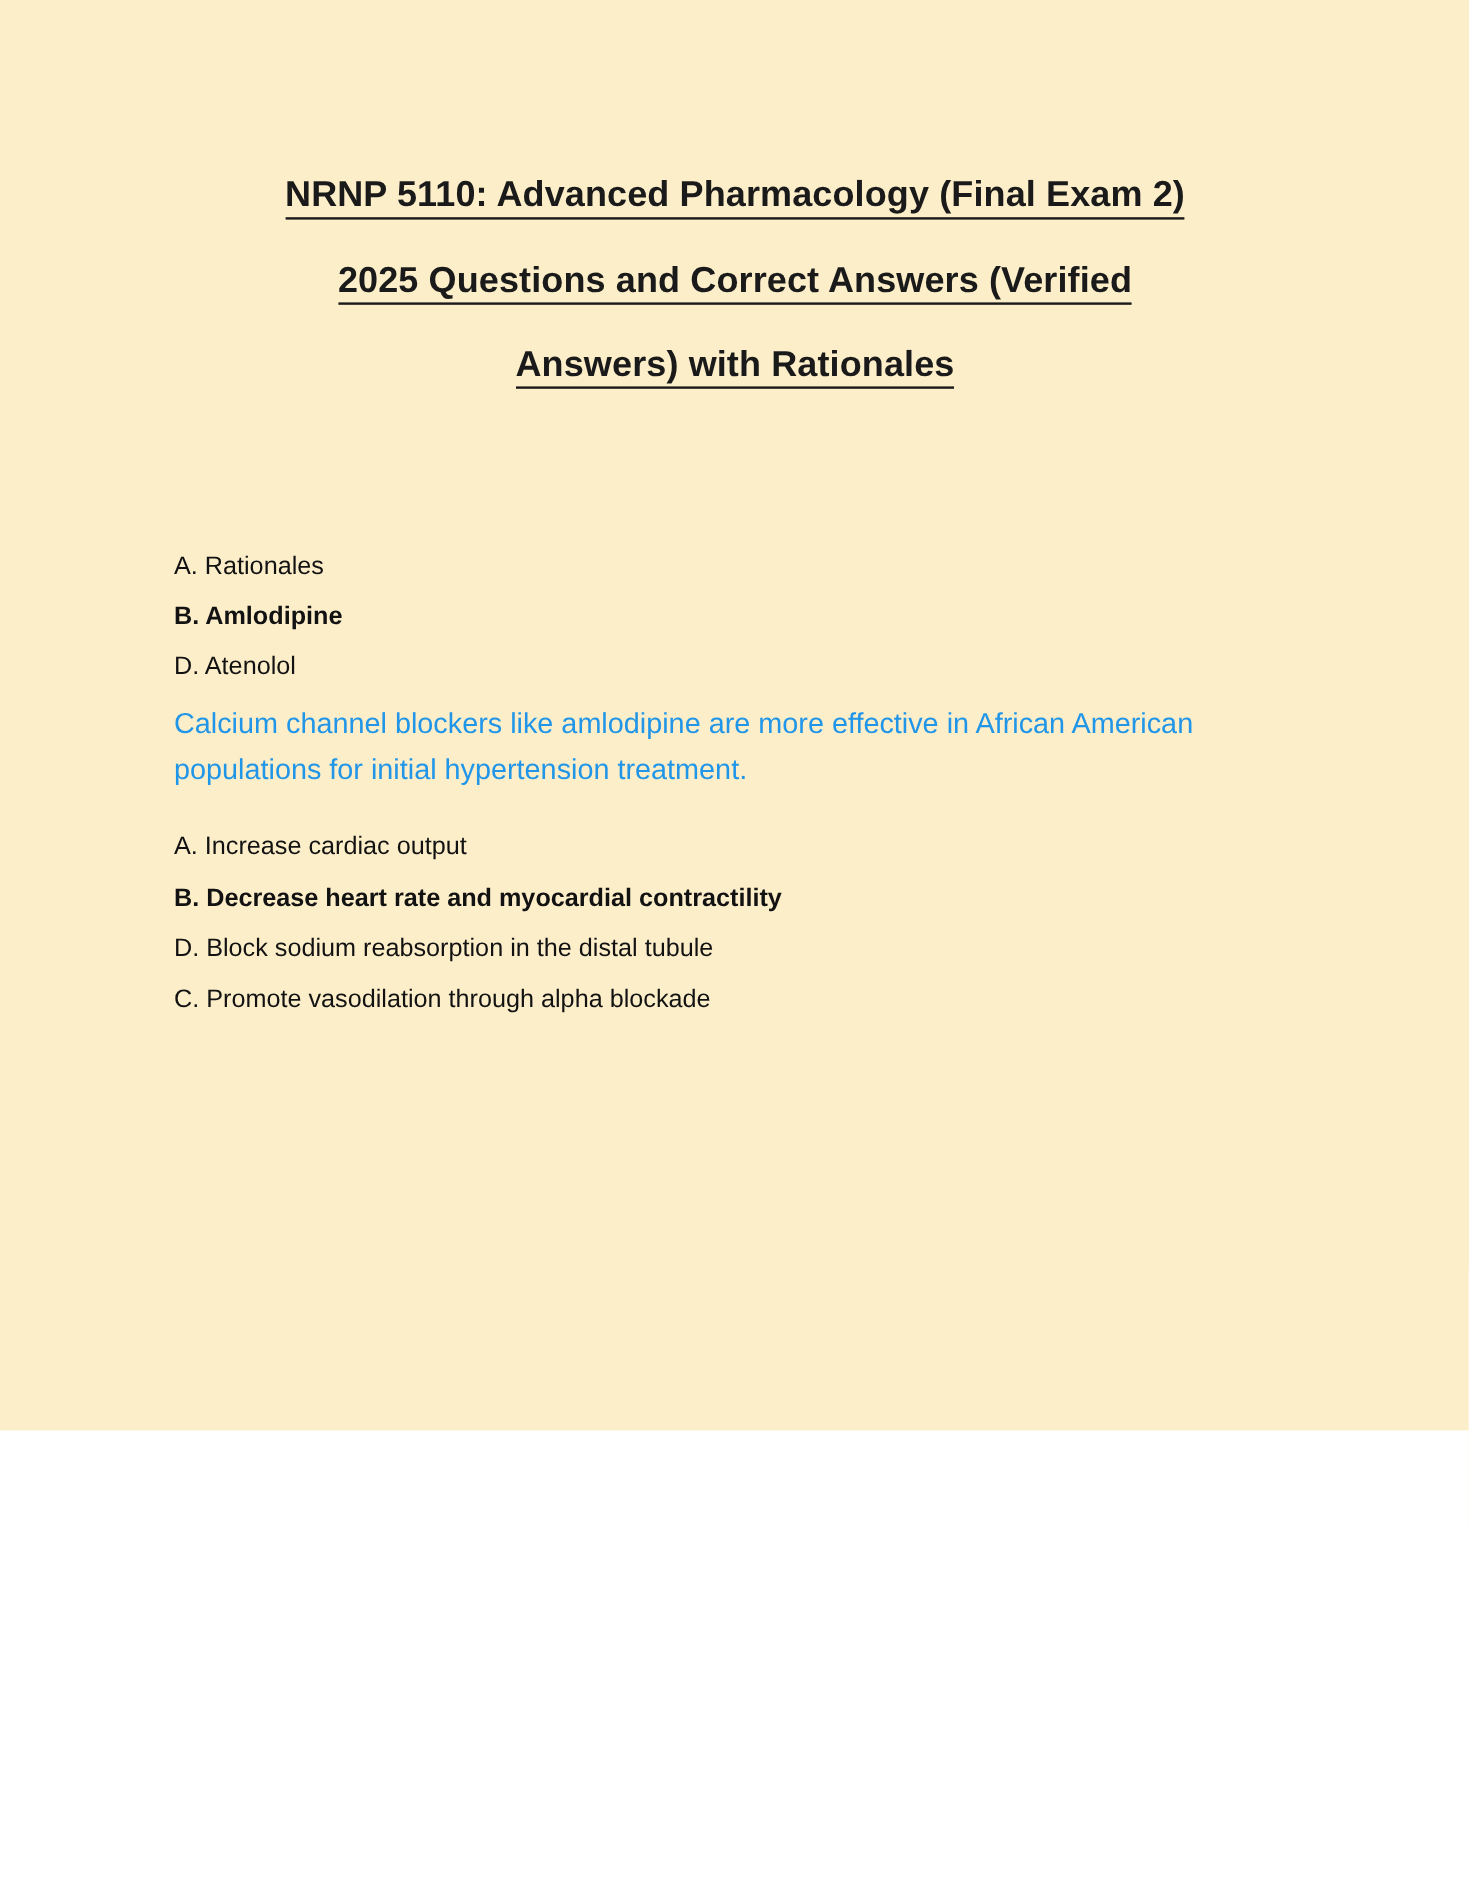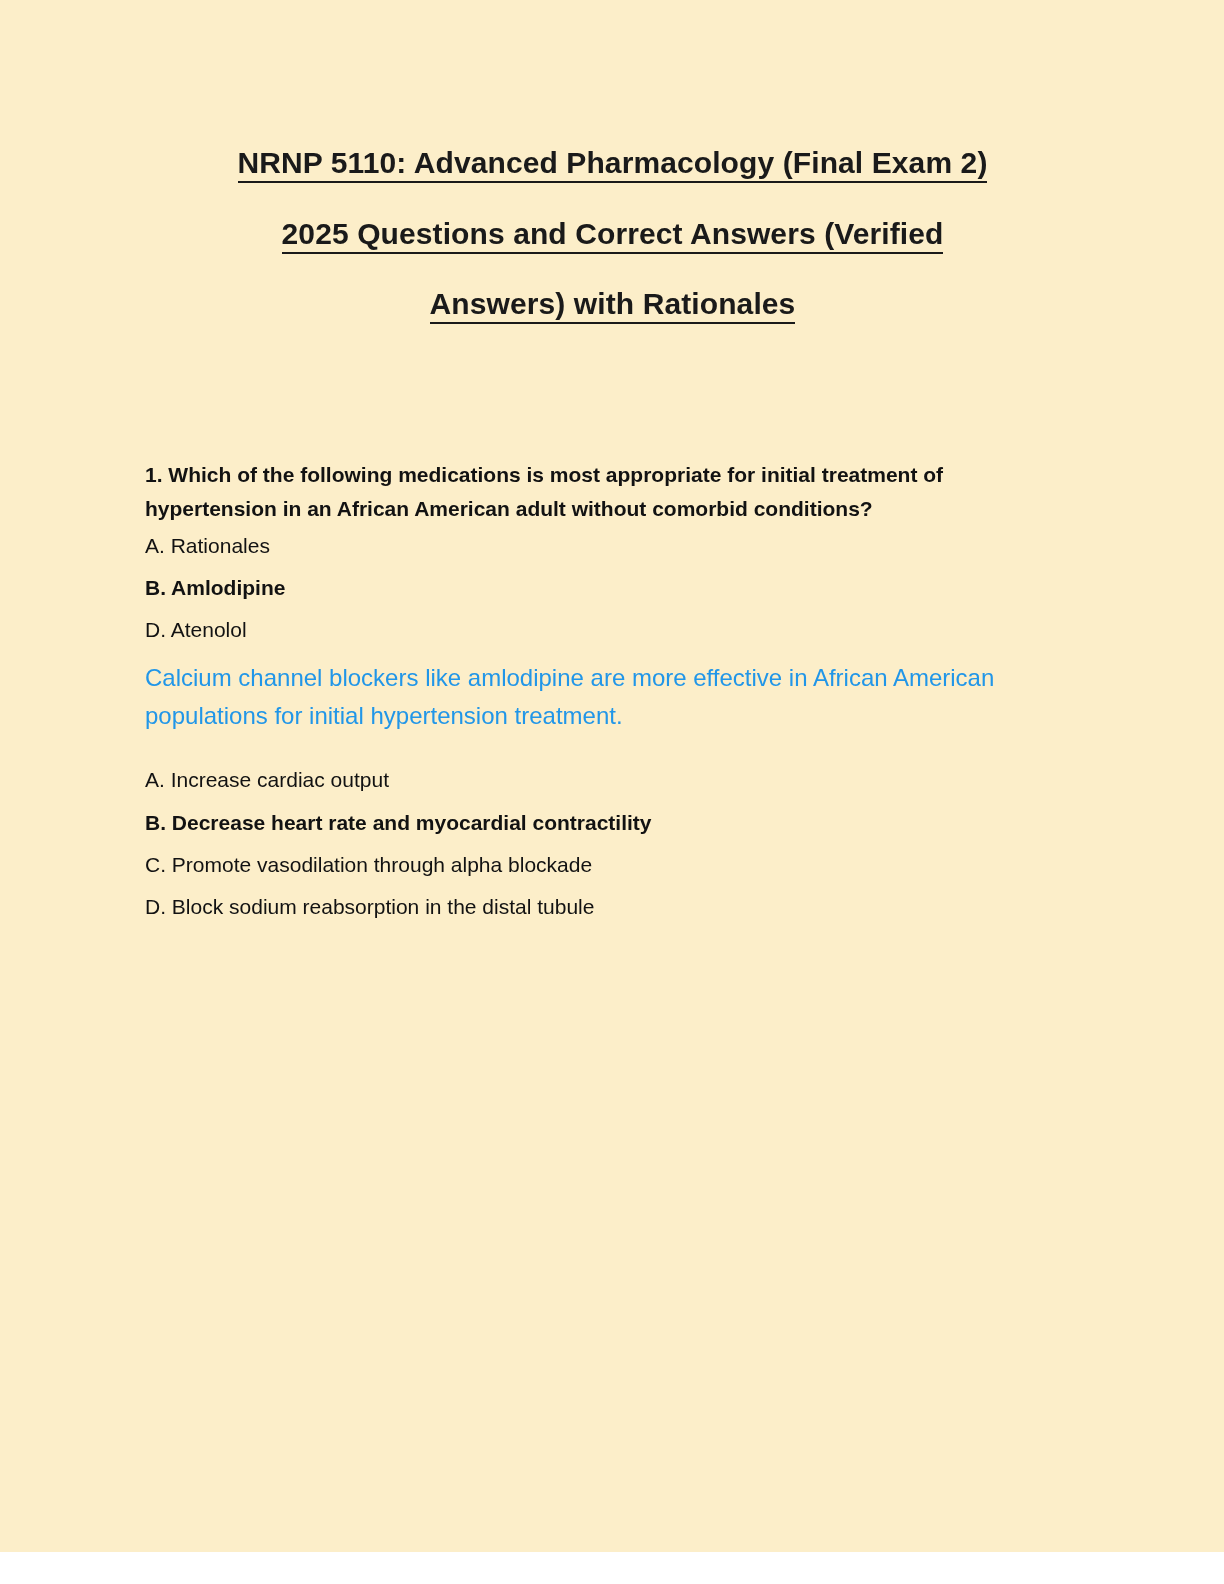--- a/index.html
+++ b/index.html
@@ -8,21 +8,21 @@
   }
   body {
     width: 1224px;
     height: 1584px;
     background: #ffffff;
     font-family: "Liberation Sans", sans-serif;
   }
   .page {
     position: relative;
     width: 1224px;
-    height: 1552px;
+    height: 1192px;
     background: #fceec9;
     box-sizing: border-box;
     overflow: hidden;
     padding-left: 20px;
   }
   .content {
     position: absolute;
     left: 145px;
     top: 128px;
     width: 935px;
@@ -86,30 +86,29 @@
 
     <div class="doc-title">
       <div class="title-row"><span class="tline">NRNP 5110: Advanced Pharmacology (Final Exam 2)</span></div>
       <div class="title-row"><span class="tline">2025 Questions and Correct Answers (Verified</span></div>
       <div class="title-row"><span class="tline">Answers) with Rationales</span></div>
     </div>
 
     <div class="spacer"></div>
 
     <div class="q-block">
-      <p class="q-stem">1. Which of the following medications is most appropriate for initial treatment of hypertension in an African American adult without comorbid conditions?</p>
       <p class="opt">A. Rationales</p>
       <p class="opt correct">B. Amlodipine</p>
       <p class="opt">D. Atenolol</p>
       <p class="rationale">Calcium channel blockers like amlodipine are more effective in African American populations for initial hypertension treatment.</p>
     </div>
 
     <div class="gap-q2"></div>
 
     <div class="q-block">
       <p class="opt">A. Increase cardiac output</p>
       <p class="opt correct">B. Decrease heart rate and myocardial contractility</p>
+      <p class="opt">D. Block sodium reabsorption in the distal tubule</p>
       <p class="opt">C. Promote vasodilation through alpha blockade</p>
-      <p class="opt">D. Block sodium reabsorption in the distal tubule</p>
     </div>
 
   </div>
 </div>
 
 </body></html>

